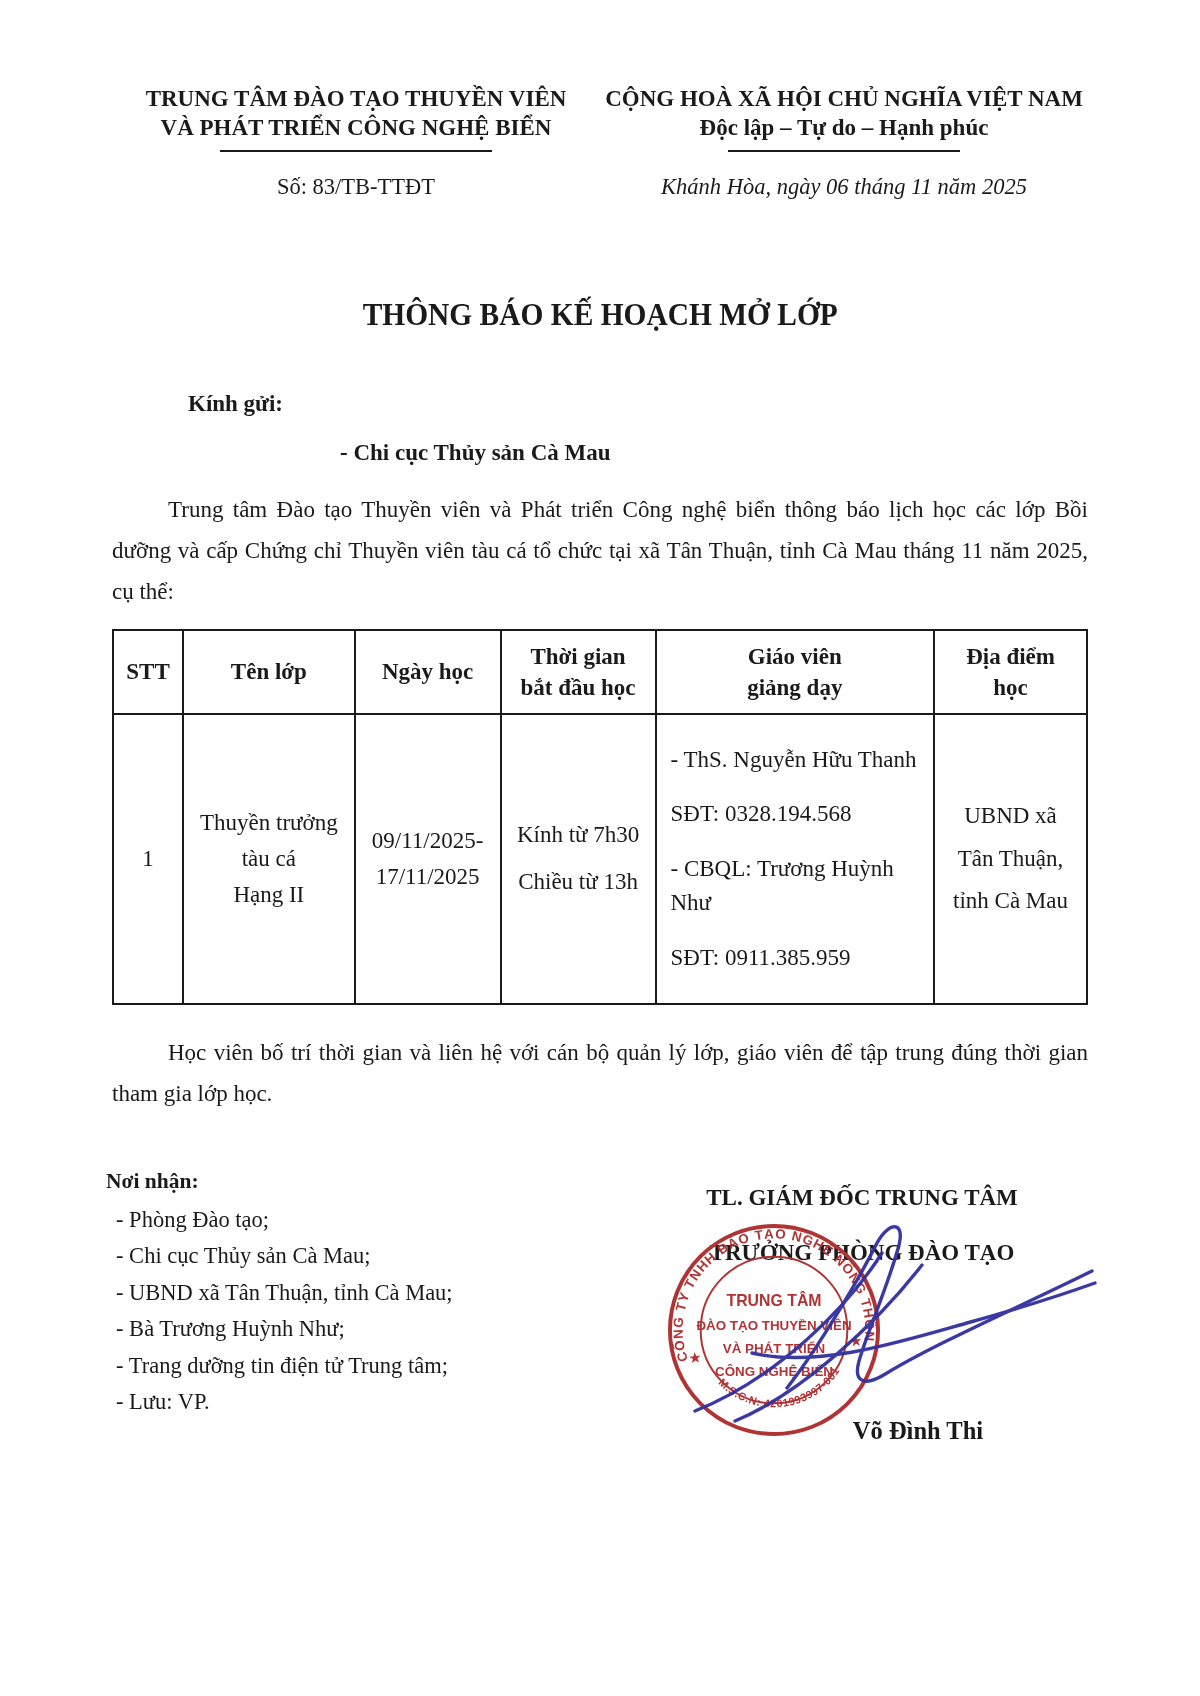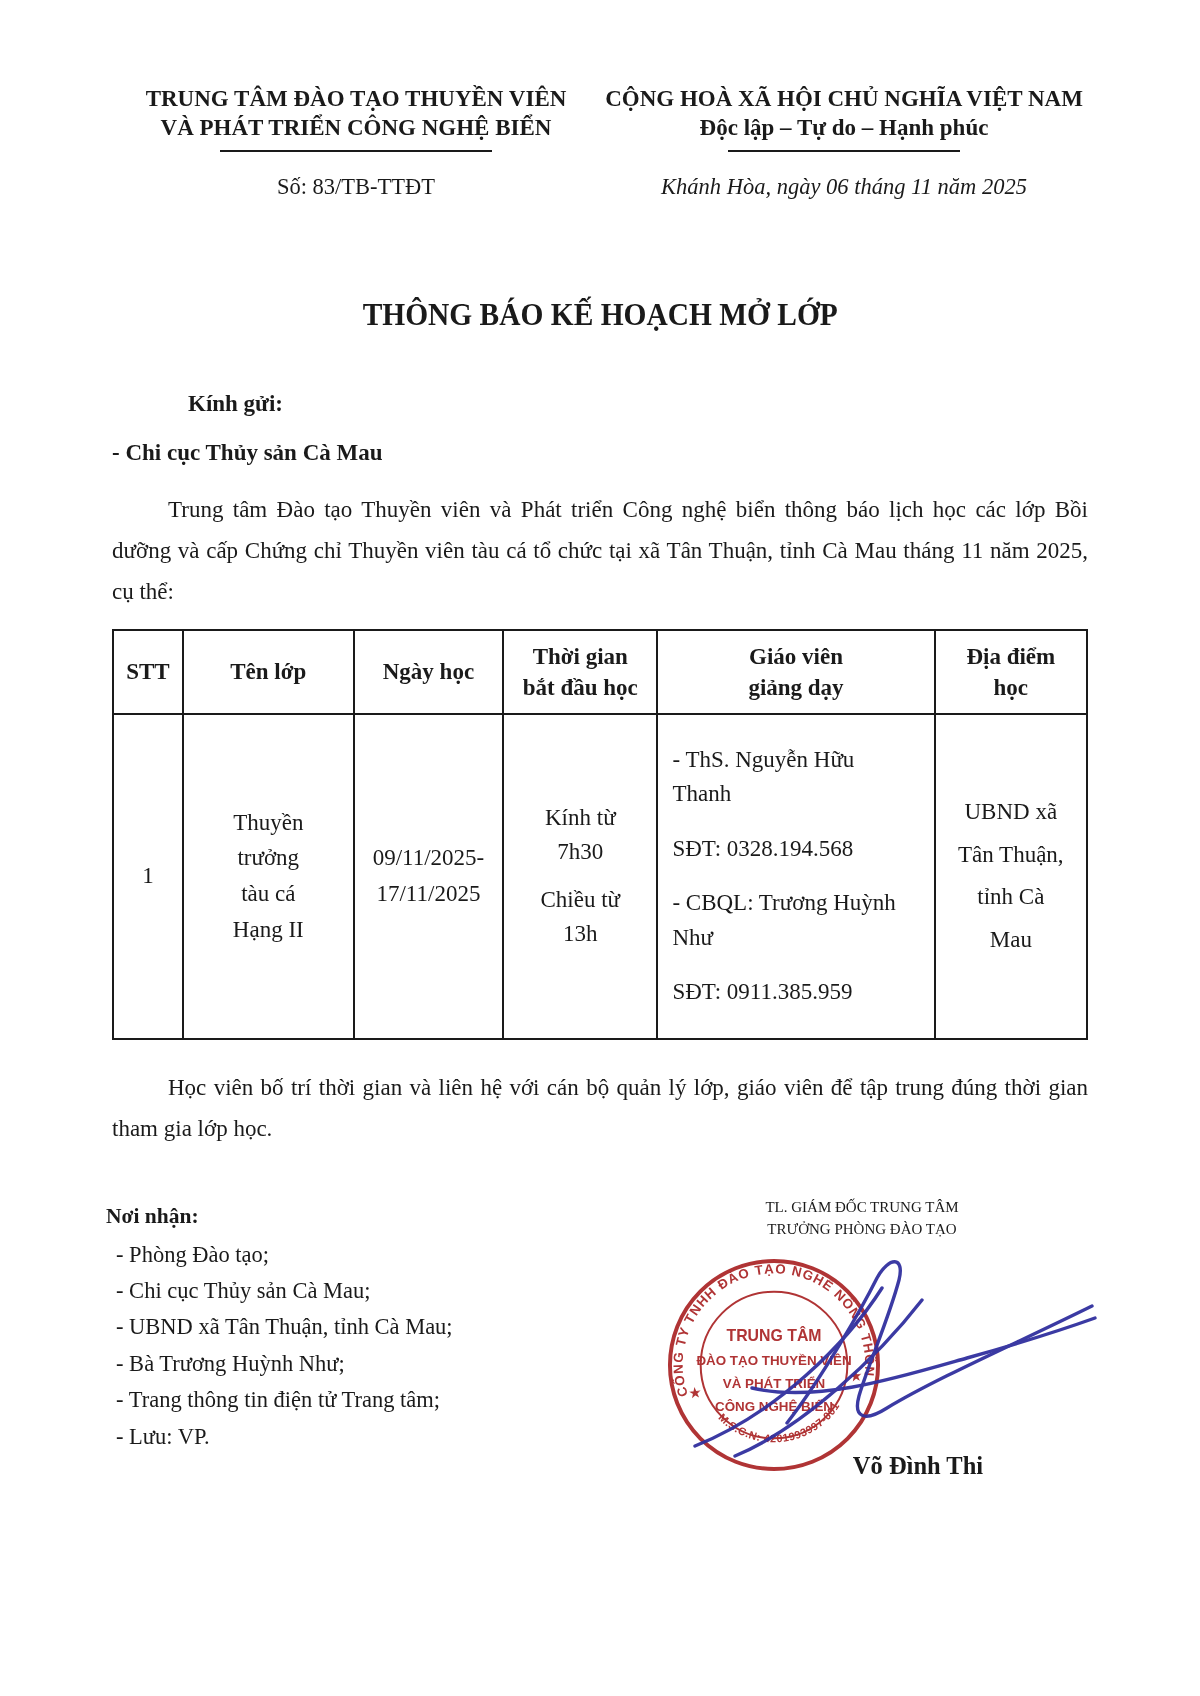--- a/index.html
+++ b/index.html
@@ -20,30 +20,30 @@
   .rule-right { width:232px; }
   .doc-number { font-size:22.5px; margin-top:22px; }
   .dateline { font-size:22.5px; font-style:italic; margin-top:22px; }
 
   
   .title { text-align:center; margin-top:96px; }
   .title span { display:inline-block; font-weight:bold; font-size:32px; transform:scaleX(0.92); }
 
   
   .salutation { margin-top:58px; margin-left:76px; font-weight:bold; font-size:23px; }
-  .recipients { margin-top:14px; }
+  .recipients { margin-left:228px; margin-top:14px; }
   .recipients div { font-weight:bold; font-size:23px; line-height:1.95; }
 
   .para { font-size:23px; line-height:1.78; text-align:justify; text-indent:56px; margin-top:14px; }
 
   
   table { width:100%; border-collapse:collapse; margin-top:16px; }
   th, td { border:2px solid #1a1a1a; vertical-align:middle; }
   th { font-weight:bold; font-size:23px; line-height:1.35; padding:10px 4px; text-align:center; }
-  td { font-size:23px; text-align:center; padding:8px 18px; }
+  td { font-size:23px; text-align:center; padding:8px 1px; }
   .col-stt  { width:7.2%; }
   .col-ten  { width:17.6%; }
   .col-ngay { width:15%; }
   .col-tg   { width:15.9%; }
   .col-gv   { width:28.6%; }
   .col-dd   { width:15.7%; }
   td.cell-gv { text-align:left; padding-left:14px; }
   .ln  { line-height:1.55; }
   .ln-sp { margin:13px 0; line-height:1.5; }
   .gv-ln { margin:20px 0; line-height:1.5; }
@@ -52,21 +52,21 @@
   .closing { margin-top:28px; }
 
   
   .bottom { position:relative; margin-top:46px; height:640px; }
   .noi-nhan { position:absolute; left:-6px; top:8px; }
   .noi-nhan-label { font-weight:bold; font-size:21.5px; }
   .noi-nhan-items { margin-top:8px; margin-left:10px; }
   .noi-nhan-items div { font-size:22.5px; line-height:1.62; }
 
   .sig-block { position:absolute; left:520px; top:0; width:460px; text-align:center; }
-  .sig-block div { font-weight:normal; font-size:15px; line-height:1.5; }
+  .sig-block div { font-weight:bold; font-size:23px; line-height:1.5;margin-top:20px; }
 
   .stamp-wrap { position:absolute; left:553px; top:60px; width:218px; height:218px; }
   .sig-svg { position:absolute; left:525px; top:42px; }
   .sig-name { position:absolute; left:676px; top:256px; width:260px; text-align:center; font-weight:bold; font-size:24.5px; }
 </style>
 </head>
 <body>
 
 <div class="page">
 
@@ -165,21 +165,21 @@
 
   <div class="bottom">
 
     <div class="noi-nhan">
       <div class="noi-nhan-label">Nơi nhận:</div>
       <div class="noi-nhan-items">
         <div>- Phòng Đào tạo;</div>
         <div>- Chi cục Thủy sản Cà Mau;</div>
         <div>- UBND xã Tân Thuận, tỉnh Cà Mau;</div>
         <div>- Bà Trương Huỳnh Như;</div>
-        <div>- Trang thông tin điện tử Trang tâm;</div>
+        <div>- Trang dưỡng tin điện tử Trung tâm;</div>
         <div>- Lưu: VP.</div>
       </div>
     </div>
 
     <div class="sig-block">
       <div>TL. GIÁM ĐỐC TRUNG TÂM</div>
       <div>TRƯỞNG PHÒNG ĐÀO TẠO</div>
     </div>
 
     <div class="stamp-wrap">

